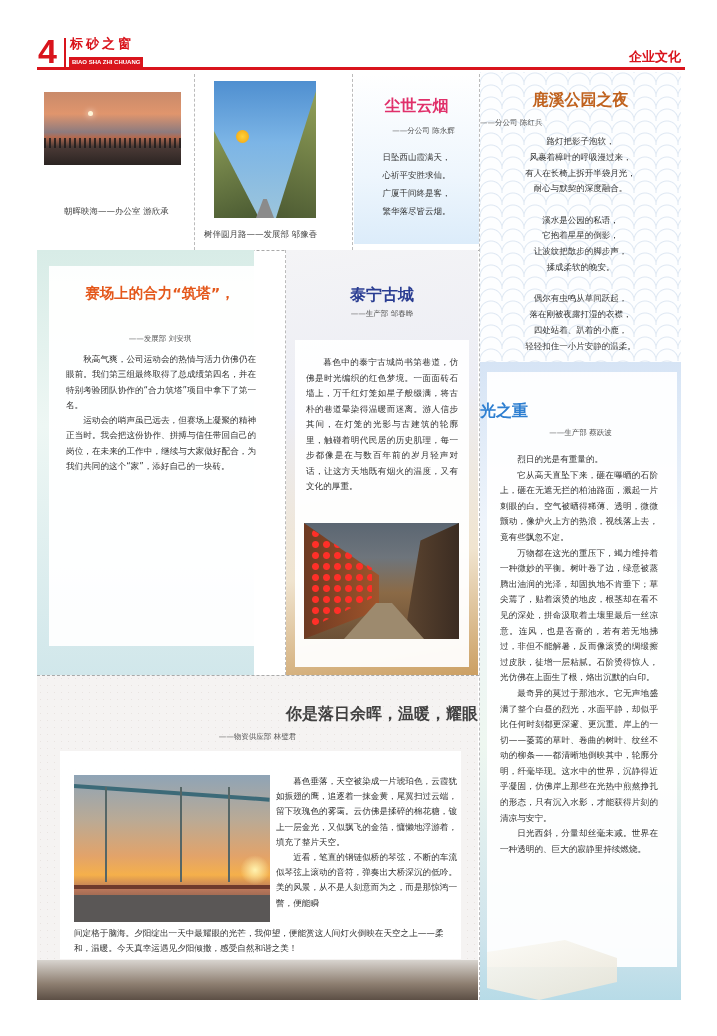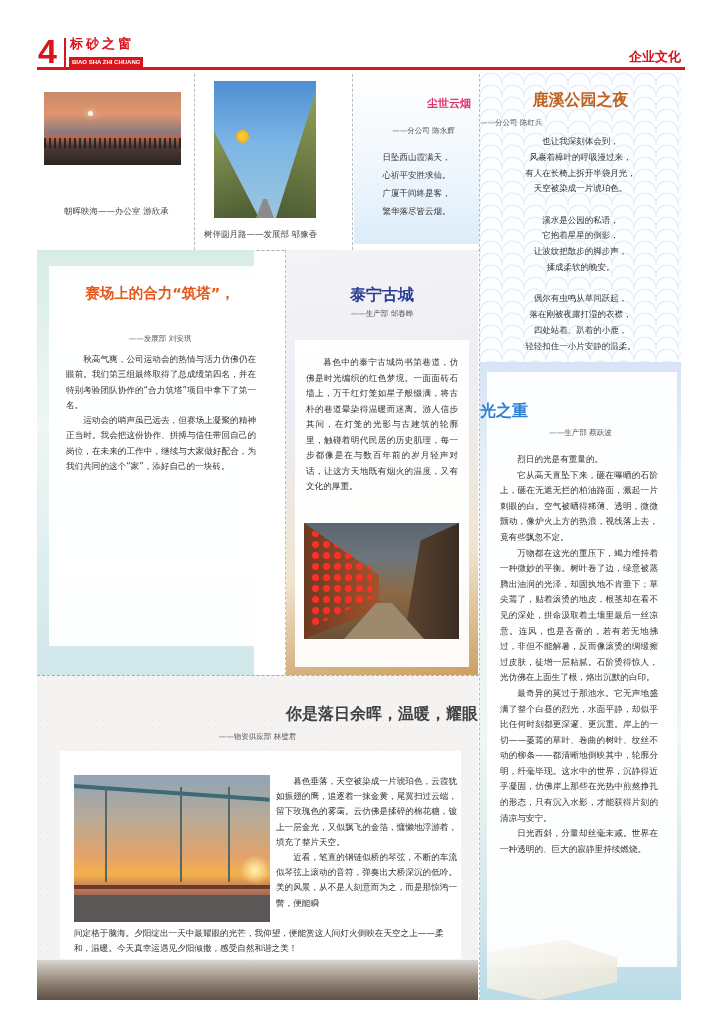--- a/index.html
+++ b/index.html
@@ -29,21 +29,21 @@
   .moon-road{left:214px;top:81px;width:102px;height:137px;
     background:linear-gradient(180deg,#4f8fd0 0%,#7cb5e6 45%,#9cc5dc 100%);}
   .moon-road .treeL{position:absolute;left:0;top:50px;width:45px;height:87px;background:linear-gradient(160deg,#8a9a56,#4a5a32);clip-path:polygon(0 0,100% 100%,0 100%);}
   .moon-road .treeR{position:absolute;right:0;top:10px;width:40px;height:127px;background:linear-gradient(200deg,#93a259,#4d5b33);clip-path:polygon(100% 0,100% 100%,0 100%);}
   .moon-road .road{position:absolute;left:42px;top:118px;width:18px;height:19px;background:#8b8b8b;clip-path:polygon(40% 0,60% 0,100% 100%,0 100%);}
   .moon-road .moon{position:absolute;left:22px;top:49px;width:13px;height:13px;border-radius:50%;background:radial-gradient(circle,#ffd23a,#f2a20e);}
   .caption{font-size:8.5px;color:#444;}
 
   
   .p1-bg{left:354px;top:74px;width:125px;height:170px;background:linear-gradient(180deg,#fff 0%,#eef6fd 60%,#dcecfa 100%);}
-  .p1-title{left:346px;top:96px;width:125px;text-align:right;font-size:11px;font-weight:bold;color:#e0306a;}
+  .p1-title{left:354px;top:96px;width:125px;text-align:center;font-size:16px;font-weight:bold;color:#e0306a;}
   .p1-auth{left:354px;top:126px;width:125px;text-align:center;font-size:7.5px;color:#555;padding-left:14px;}
   .p1-lines{left:354px;top:148px;width:125px;text-align:center;font-size:8.5px;line-height:18px;color:#333;}
 
   
   .p2-bg{left:480px;top:72px;width:201px;height:290px;
     background:
       radial-gradient(circle at 50% 100%,transparent 10px,#dfe8f3 11px,transparent 12px,transparent 15px,#dfe8f3 16px,transparent 17px) 0 0/22px 12px,
       #fdfeff;}
   .p2-title{left:480px;top:90px;width:201px;text-align:center;font-size:16px;font-weight:bold;color:#c0621e;}
   .p2-auth{left:480px;top:118px;width:201px;font-size:7.5px;color:#555;}
@@ -139,24 +139,24 @@
   <div>心祈平安胜求仙。</div>
   <div>广厦千间终是客，</div>
   <div>繁华落尽皆云烟。</div>
 </div>
 
 <div class="abs p2-bg"></div>
 <div class="abs p2-title">鹿溪公园之夜</div>
 <div class="abs p2-auth">——分公司 陈红兵</div>
 <div class="abs p2-lines">
   <p>
-    <span>也让我深刻体会到，</span><br>
+    <span>路灯把影子泡软，</span><br>
     <span>风裹着樟叶的呼吸漫过来，</span><br>
     <span>有人在长椅上拆开半袋月光，</span><br>
-    <span>天空被染成一片琥珀色。</span>
+    <span>耐心与默契的深度融合。</span>
   </p>
   <p>
     <span>溪水是公园的私语，</span><br>
     <span>它抱着星星的倒影，</span><br>
     <span>让波纹把散步的脚步声，</span><br>
     <span>揉成柔软的晚安。</span>
   </p>
   <p>
     <span>偶尔有虫鸣从草间跃起，</span><br>
     <span>落在刚被夜露打湿的衣襟，</span><br>

